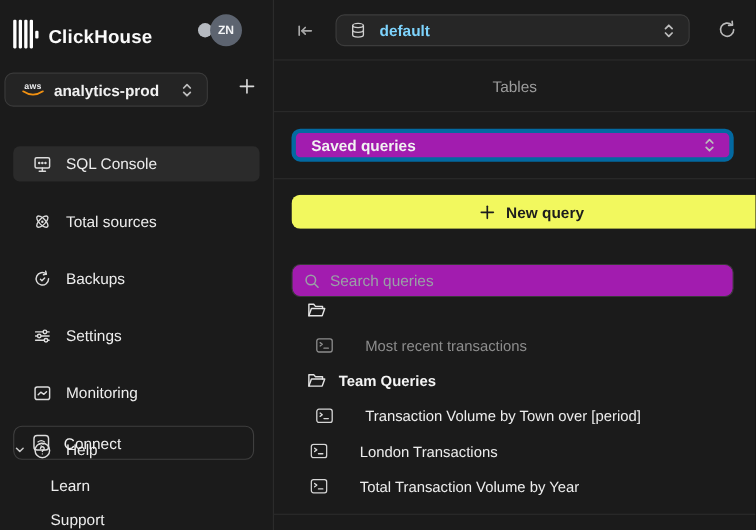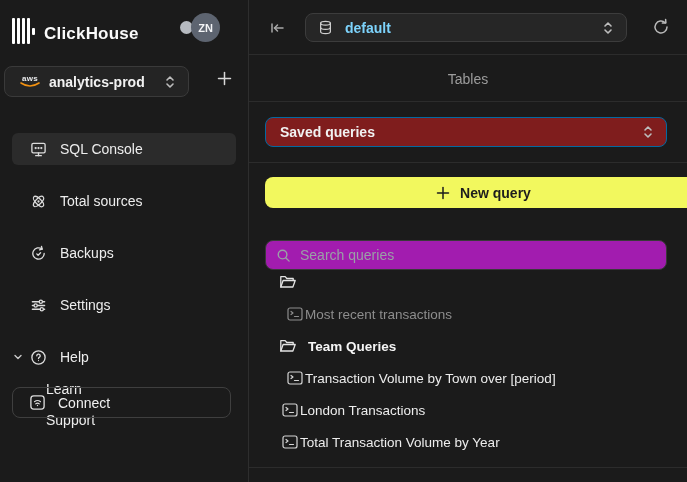--- a/index.html
+++ b/index.html
@@ -57,21 +57,21 @@
   .db-label { font-size:14px; font-weight:600; color:#7dd3fc; flex:1; }
   .updown { width:12px; height:16px; color:#bdbdbd; }
   .refresh-btn { position:absolute; right:16px; top:17px; width:20px; height:20px; color:#b9b9b9; cursor:pointer; }
 
   .tabs { position:absolute; left:0; top:56px; width:438px; height:46px; display:flex; border-bottom:1px solid #2c2c2c; }
   .tab { flex:1; display:flex; align-items:center; justify-content:center; font-size:14px; color:#9c9c9c; cursor:pointer; position:relative; }
   .tab.active { color:#ffffff; font-weight:600; }
   .tab.active::after { content:""; position:absolute; left:0; right:0; bottom:-1px; height:3px; background:#f2f84e; }
 
   .saved-row { position:absolute; left:16px; top:117px; width:402px; height:30px; }
-  .saved-select { width:100%; height:30px; background:#7f1d1d; border:1px solid #0369a1; border-radius:8px;
+  .saved-select { width:100%; height:30px; background:#a21caf; border:4px solid #0369a1; border-radius:8px;
                   display:flex; align-items:center; padding:0 12px 0 14px; cursor:pointer; }
   .saved-label { font-size:14px; font-weight:600; color:#f1f1f1; flex:1; }
   .section-divider { position:absolute; left:0; top:162px; width:438px; height:1px; background:#2c2c2c; }
   .bottom-divider { position:absolute; left:0; top:467px; width:438px; height:1px; background:#2c2c2c; }
 
   .newquery { position:absolute; left:16px; top:177px; width:464px; height:31px; border-radius:8px; overflow:hidden;
               display:flex; cursor:pointer; }
   .nq-main { flex:1; background:#f2f85e; display:flex; align-items:center; justify-content:center; gap:10px;
              color:#1d1d1d; font-size:14px; font-weight:600; }
   .nq-main .plus { width:14px; height:14px; color:#1d1d1d; }
@@ -82,21 +82,21 @@
   .searchbox .sicon { width:15px; height:15px; color:#9aa0a6; margin-right:9px; }
   .searchbox input { flex:1; background:transparent; border:none; outline:none; font-size:14px; color:#e5e5e5;
                      font-family:"Liberation Sans", sans-serif; }
   .searchbox input::placeholder { color:#9aa0a6; }
 
   .tree { position:absolute; left:0; top:266px; width:438px; }
   .tree-row { height:32px; display:flex; align-items:center; cursor:pointer; }
   .tree-row .ticon { flex:0 0 auto; }
   .tree-row.folder { padding-left:30px; gap:11px; font-weight:700; color:#f5f5f5; }
   .tree-row.folder .ticon { width:18px; height:16px; color:#e3e3e3; }
-  .tree-row.query { padding-left:33px; gap:2px; color:#ededed; }
+  .tree-row.query { padding-left:33px; gap:29px; color:#ededed; }
   .tree-row.query .ticon { width:16px; height:14px; color:#d6d6d6; }
   .tree-row.query.sub { padding-left:38px; }
   .tree-row.muted { color:#8d8d8d; }
   .tree-row.muted .ticon { color:#8d8d8d; }
   .tree-row .tlabel { font-size:13.5px; }
 </style>
 </head>
 <body>
 
 <div class="page">
@@ -171,20 +171,27 @@
             <line x1="2.5" y1="5" x2="15.5" y2="5"></line>
             <line x1="2.5" y1="9" x2="15.5" y2="9"></line>
             <line x1="2.5" y1="13" x2="15.5" y2="13"></line>
             <circle cx="11.5" cy="5" r="1.7" fill="#1b1b1b"></circle>
             <circle cx="6" cy="9" r="1.7" fill="#1b1b1b"></circle>
             <circle cx="12.5" cy="13" r="1.7" fill="#1b1b1b"></circle>
           </svg>
         <span>Settings</span>
       </div>
       <div class="nav-item">
+        <svg class="nicon" viewBox="0 0 18 18" fill="none" stroke="currentColor" stroke-width="1.4" stroke-linecap="round" stroke-linejoin="round">
+            <rect x="2" y="3" width="14" height="12" rx="2"></rect>
+            <polyline points="5,10.5 7.5,8 10.5,10 13,7.5"></polyline>
+          </svg>
+        <span>Monitoring</span>
+      </div>
+      <div class="nav-item">
         <svg class="chev" viewBox="0 0 10 10" fill="none" stroke="currentColor" stroke-width="1.4" stroke-linecap="round" stroke-linejoin="round">
             <polyline points="2,3.5 5,6.5 8,3.5"></polyline>
           </svg>
         <svg class="nicon" viewBox="0 0 18 18" fill="none" stroke="currentColor" stroke-width="1.4" stroke-linecap="round">
             <circle cx="9" cy="9" r="7"></circle>
             <path d="M7.2 7.2 a1.8 1.8 0 1 1 2.6 1.6 q-0.8 0.4 -0.8 1.3"></path>
             <circle cx="9" cy="12.3" r="0.6" fill="currentColor" stroke="none"></circle>
           </svg>
         <span>Help</span>
       </div>

